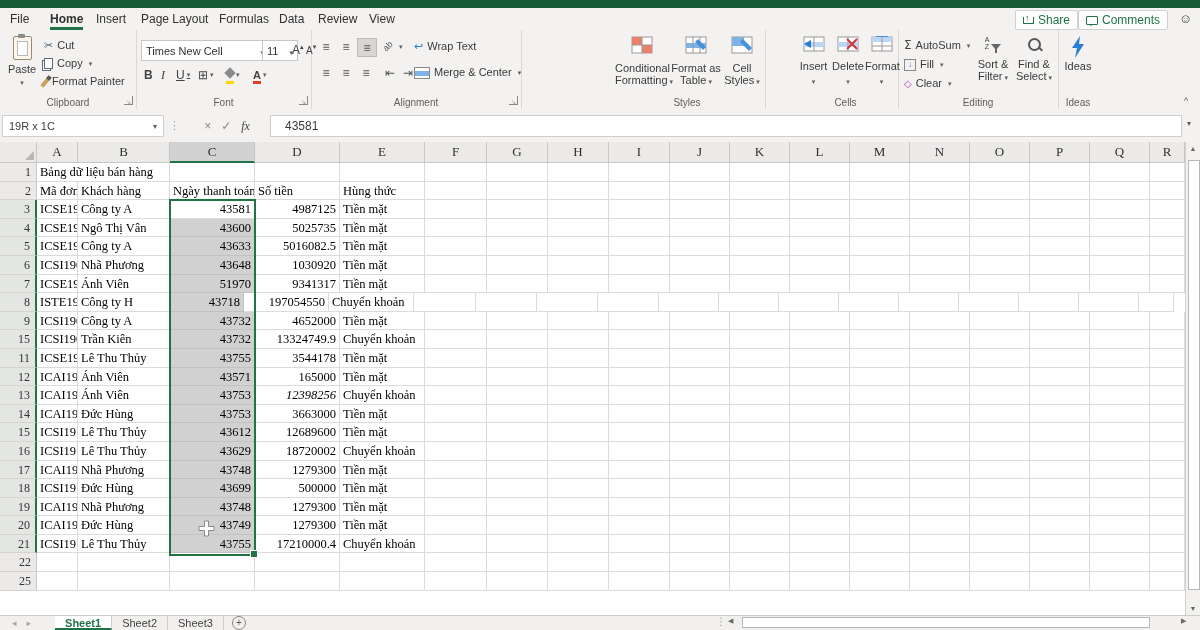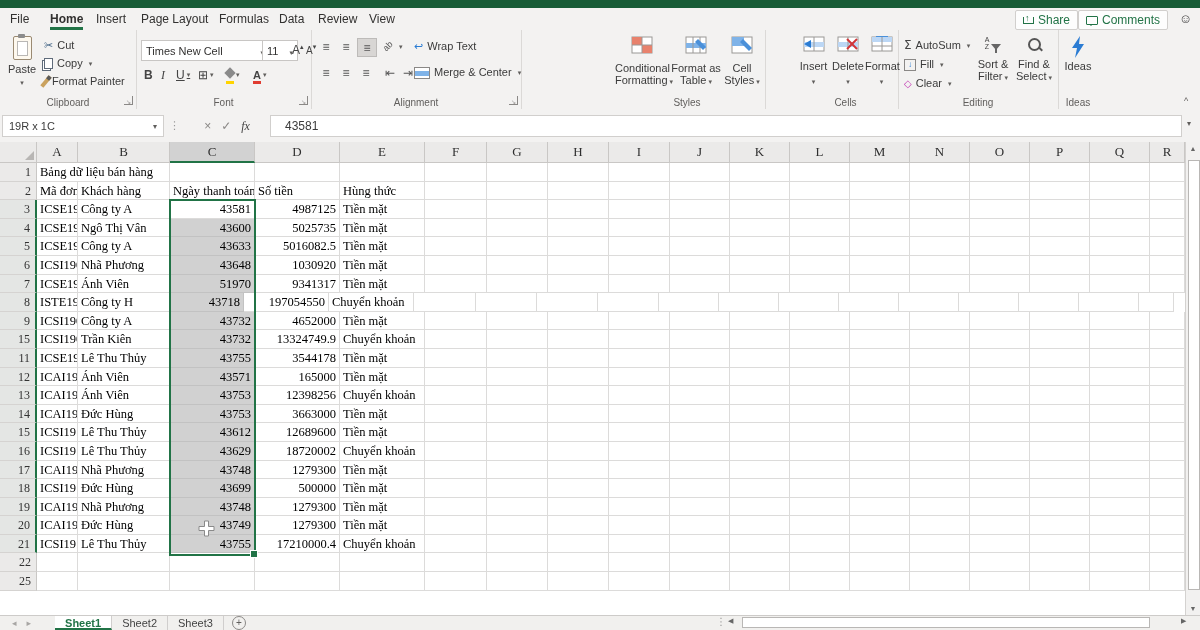--- a/index.html
+++ b/index.html
@@ -613,21 +613,21 @@
           <div class="c" style="width: 60px;"></div>
           <div class="c" style="width: 60px;"></div>
           <div class="c" style="width: 60px;"></div>
           <div class="c" style="width: 35px;"></div>
         </div>
         <div class="xrow">
           <div class="rh rh-sel">13</div>
           <div class="c" style="width: 41px;">ICAI19090</div>
           <div class="c" style="width: 92px;">Ánh Viên</div>
           <div class="c num sel" style="width: 85px;">43753</div>
-          <div class="c num" style="width: 85px;">12398256</div>
+          <div class="c num" style="width: 85px; font-style: italic;">12398256</div>
           <div class="c" style="width: 85px;">Chuyển khoản</div>
           <div class="c" style="width: 62px;"></div>
           <div class="c" style="width: 61px;"></div>
           <div class="c" style="width: 61px;"></div>
           <div class="c" style="width: 61px;"></div>
           <div class="c" style="width: 60px;"></div>
           <div class="c" style="width: 60px;"></div>
           <div class="c" style="width: 60px;"></div>
           <div class="c" style="width: 60px;"></div>
           <div class="c" style="width: 60px;"></div>

